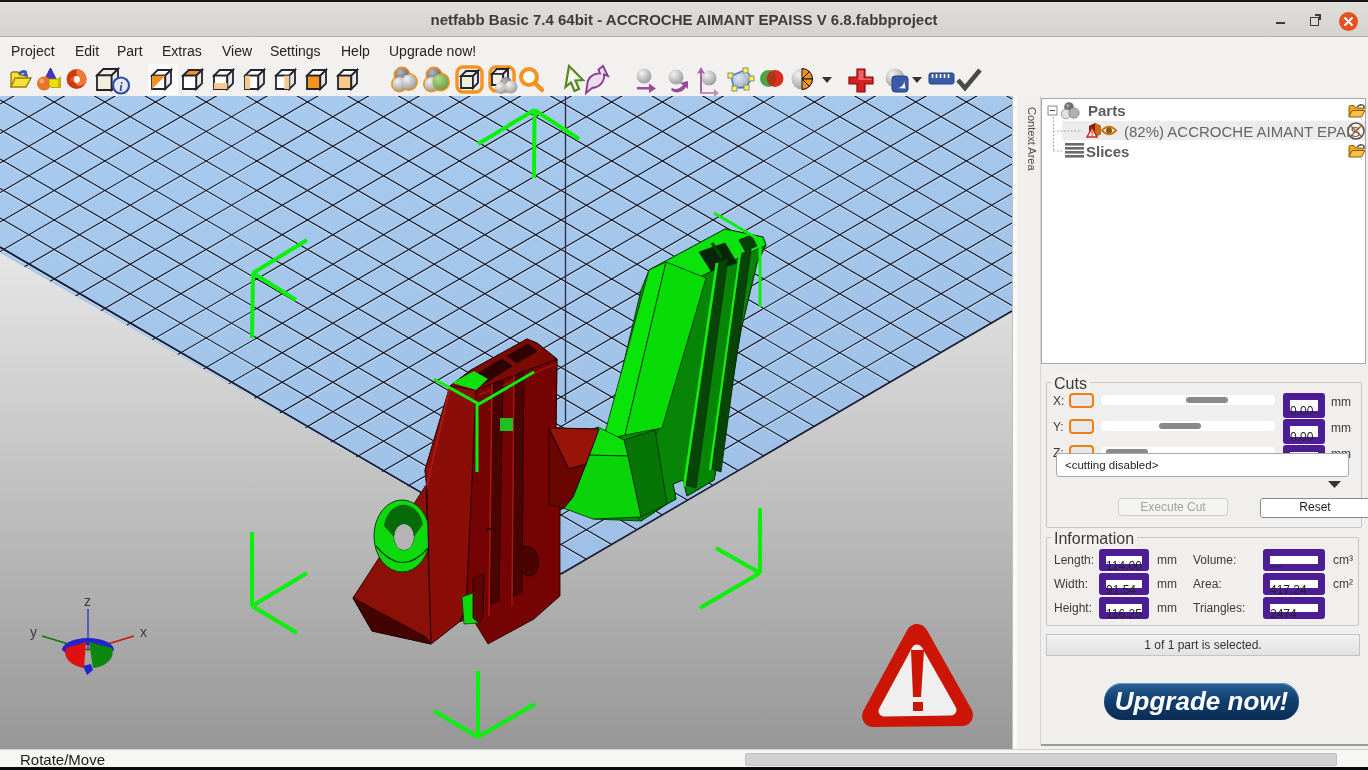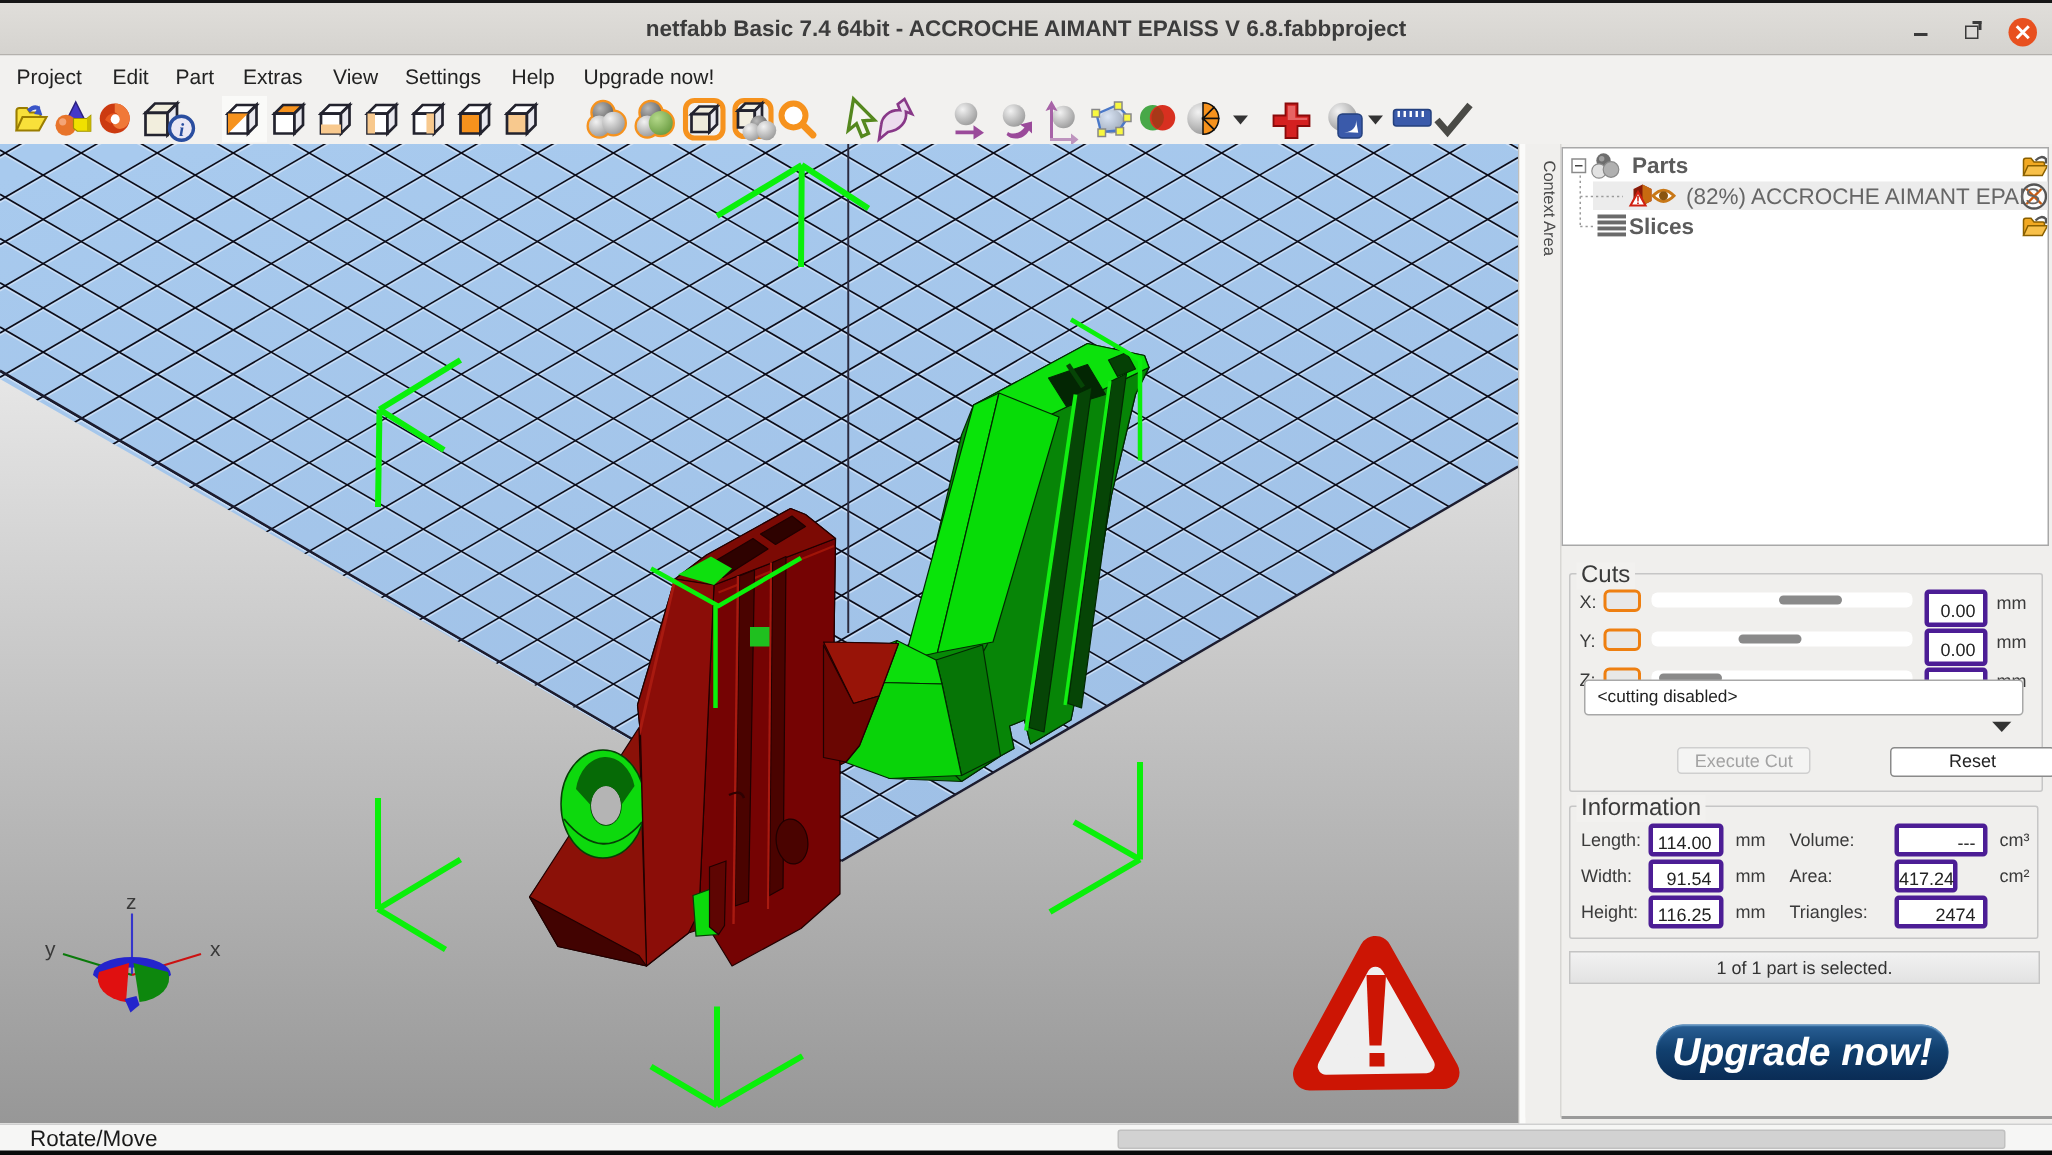--- a/index.html
+++ b/index.html
@@ -1,20 +1,20 @@
 <!DOCTYPE html>
 <html><head><meta charset="utf-8">
 <style>
 *{margin:0;padding:0;box-sizing:border-box}
 html,body{width:1368px;height:770px;overflow:hidden}
 body{font-family:"Liberation Sans",sans-serif;position:relative;background:#f2f1ef}
 .abs{position:absolute}
 .gb{position:absolute;border:1px solid #c6c6c6;border-radius:2px}
 .gb>span.lbl{position:absolute;top:-8px;left:4px;background:#f2f1ef;padding:0 3px;font-size:16px;color:#3a3a3a}
-.ibox{position:absolute;background:#fff;border:3px solid #4c1d95;border-radius:3px;font-size:12px;color:#222;text-align:right;padding-right:5px}
+.ibox{position:absolute;background:#fff;border:7px solid #4c1d95;border-radius:3px;font-size:12px;color:#222;text-align:left;padding-right:5px}
 .lab{position:absolute;font-size:12px;color:#3a3a3a;white-space:nowrap}
 </style></head>
 <body>
 
 <div class="abs" style="left:0;top:0;width:1368px;height:37px;background:linear-gradient(#e0deda,#d5d3cf);border-top:2px solid #161616;border-bottom:1px solid #b4b1ad">
   <div class="abs" style="left:0;top:0;width:100%;text-align:center;line-height:35px;font-size:15px;font-weight:bold;color:#3c3c3c">netfabb Basic 7.4 64bit - ACCROCHE AIMANT EPAISS V 6.8.fabbproject</div>
   <div class="abs" style="left:1276px;top:20px;width:9px;height:2px;background:#3a3a3a"></div>
   <div class="abs" style="left:1310px;top:15px;width:9px;height:9px;border:1.6px solid #3a3a3a;background:#dcdad7"></div>
   <div class="abs" style="left:1315px;top:12px;width:6px;height:1.8px;background:#3a3a3a"></div>
   <div class="abs" style="left:1319.4px;top:12px;width:1.8px;height:6px;background:#3a3a3a"></div>
@@ -544,40 +544,40 @@
 <div class="ibox" style="left:1283px;top:393px;width:42px;height:25px;line-height:23px">0.00</div>
 <div class="ibox" style="left:1283px;top:419px;width:42px;height:25px;line-height:23px">0.00</div>
 <div class="ibox" style="left:1283px;top:445px;width:42px;height:25px;line-height:23px">0.00</div>
 <span class="lab" style="left:1331px;top:395px">mm</span>
 <span class="lab" style="left:1331px;top:421px">mm</span>
 <span class="lab" style="left:1331px;top:447px">mm</span>
 <div class="abs" style="left:1056px;top:453px;width:293px;height:24px;background:#fff;border:1px solid #a8a8a8;border-radius:3px;font-size:11.5px;color:#222;line-height:22px;padding-left:8px">&lt;cutting disabled&gt;</div>
 <svg class="abs" style="left:1328px;top:481px" width="14" height="8">
     <polygon points="0,0 13,0 6.5,7" fill="#333"></polygon>
   </svg>
-<div class="abs" style="left:1118px;top:498px;width:89px;height:18px;background:#f4f4f3;border:1px solid #cfcfcf;border-radius:3px;font-size:12px;color:#a2a2a2;text-align:center;line-height:16px">Execute Cut</div>
+<div class="abs" style="left:1118px;top:498px;width:110px;height:18px;background:#f4f4f3;border:1px solid #cfcfcf;border-radius:3px;font-size:12px;color:#a2a2a2;text-align:center;line-height:16px">Execute Cut</div>
 <div class="abs" style="left:1260px;top:498px;width:110px;height:20px;background:#fff;border:1px solid #8a8a8a;border-radius:3px;font-size:12px;color:#222;text-align:center;line-height:16px">Reset</div>
 
 <div class="gb" style="left:1046px;top:537px;width:313px;height:89px">
     <span class="lbl">Information</span>
   </div>
 <span class="lab" style="left:1054px;top:553px">Length:</span>
 <span class="lab" style="left:1054px;top:577px">Width:</span>
 <span class="lab" style="left:1054px;top:601px">Height:</span>
 <div class="ibox" style="left:1099px;top:549px;width:50px;height:22px;line-height:20px">114.00</div>
 <div class="ibox" style="left:1099px;top:573px;width:50px;height:22px;line-height:20px">91.54</div>
 <div class="ibox" style="left:1099px;top:597px;width:50px;height:22px;line-height:20px">116.25</div>
 <span class="lab" style="left:1157px;top:553px">mm</span>
 <span class="lab" style="left:1157px;top:577px">mm</span>
 <span class="lab" style="left:1157px;top:601px">mm</span>
 <span class="lab" style="left:1193px;top:553px">Volume:</span>
 <span class="lab" style="left:1193px;top:577px">Area:</span>
 <span class="lab" style="left:1193px;top:601px">Triangles:</span>
 <div class="ibox" style="left:1263px;top:549px;width:62px;height:22px;line-height:20px">---</div>
-<div class="ibox" style="left:1263px;top:573px;width:42px;height:22px;line-height:20px">417.24</div>
+<div class="ibox" style="left:1263px;top:573px;width:62px;height:22px;line-height:20px">417.24</div>
 <div class="ibox" style="left:1263px;top:597px;width:62px;height:22px;line-height:20px">2474</div>
 <span class="lab" style="left:1333px;top:553px">cm³</span>
 <span class="lab" style="left:1333px;top:577px">cm²</span>
 
 <div class="abs" style="left:1046px;top:634px;width:314px;height:22px;background:linear-gradient(#f2f2f2,#e2e2e2);border:1px solid #c4c4c4;font-size:12px;color:#333;text-align:center;line-height:20px">1 of 1 part is selected.</div>
 
 <div class="abs" style="left:1104px;top:683px;width:195px;height:37px;border-radius:18px;background:linear-gradient(#2a6096,#11406f 45%,#0a2c55);box-shadow:inset 0 1px 1px #6a9cc8"></div>
 <div class="abs" style="left:1104px;top:683px;width:195px;height:37px;text-align:center;line-height:36px;font-size:26px;font-weight:bold;font-style:italic;color:#fff">Upgrade now!</div>
 
 <div class="abs" style="left:1041px;top:744px;width:327px;height:2px;background:#9a9a9a"></div>

